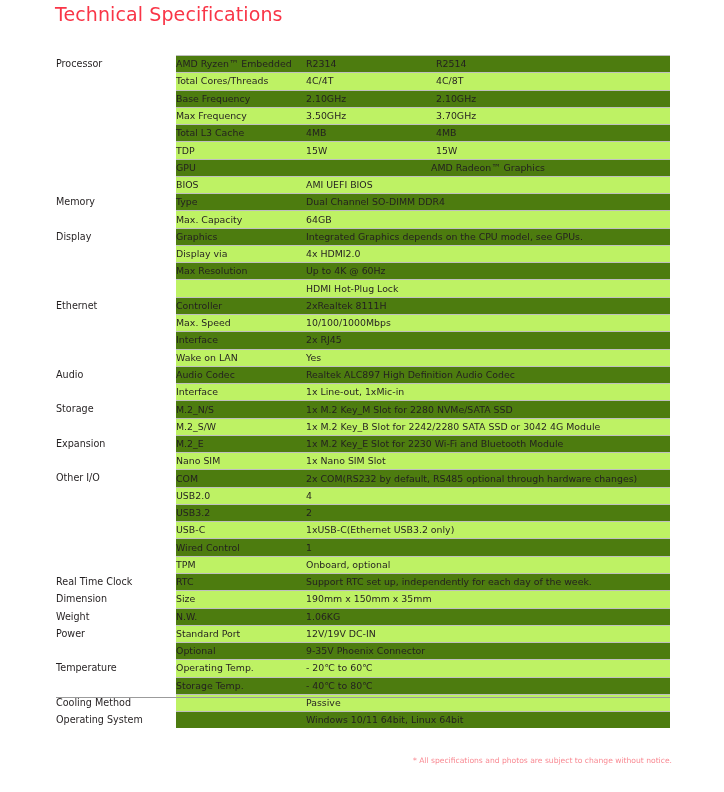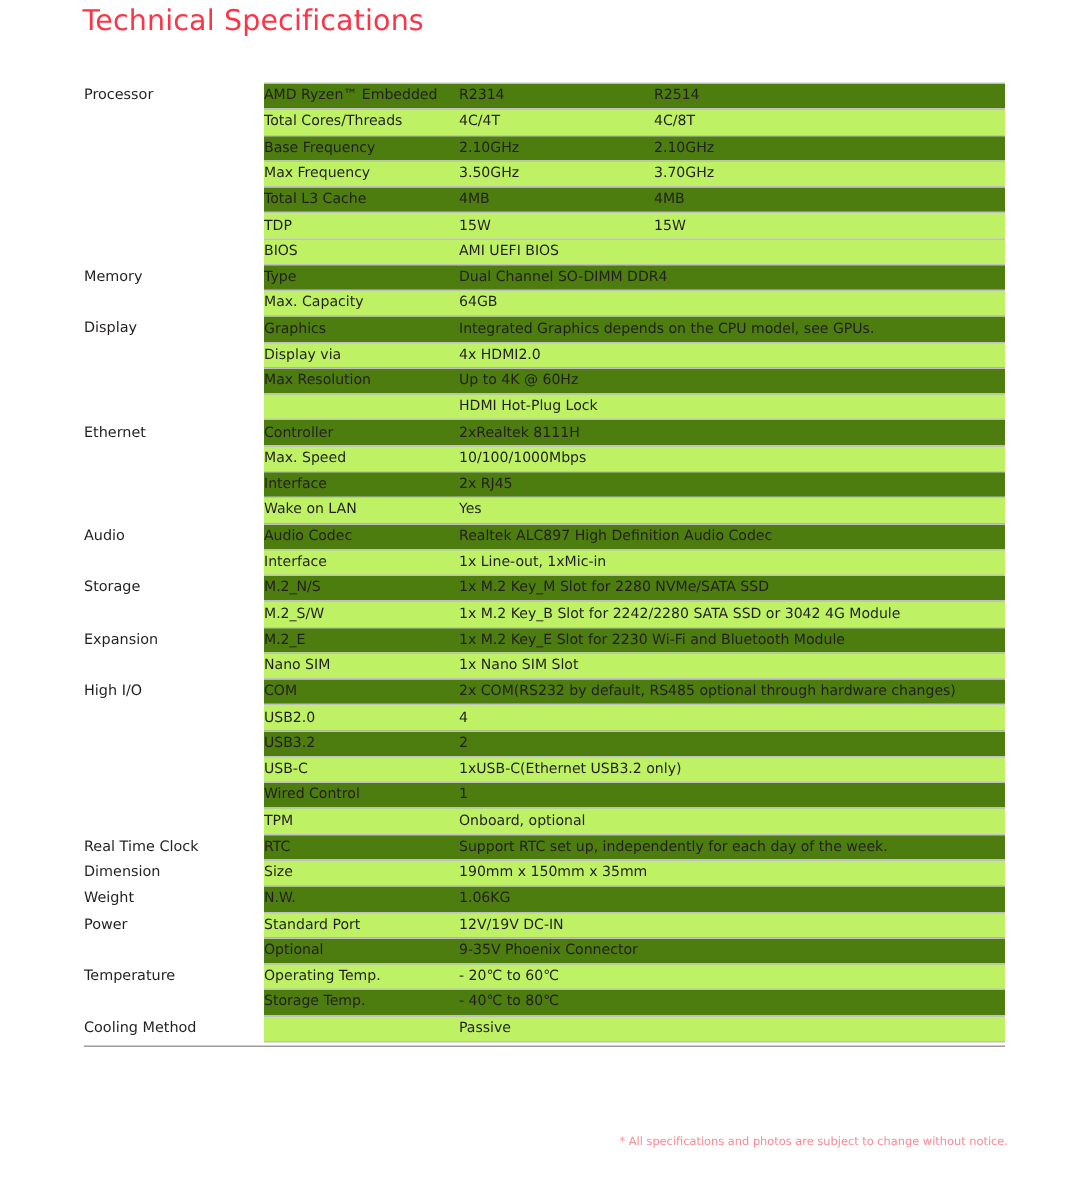--- a/index.html
+++ b/index.html
@@ -154,20 +154,25 @@
             <td class="item">Total L3 Cache</td>
             <td class="val">4MB</td>
             <td class="val">4MB</td>
           </tr>
           <tr class="plain">
             <td class="group"></td>
             <td class="item">TDP</td>
             <td class="val">15W</td>
             <td class="val">15W</td>
           </tr>
+          <tr class="shade">
+            <td class="group"></td>
+            <td class="item">GPU</td>
+            <td class="val center" colspan="2">AMD Radeon™ Graphics</td>
+          </tr>
           <tr class="plain">
             <td class="group"></td>
             <td class="item">BIOS</td>
             <td class="val" colspan="2">AMI UEFI BIOS</td>
           </tr>
           <tr class="shade">
             <td class="group">Memory</td>
             <td class="item">Type</td>
             <td class="val" colspan="2">Dual Channel SO-DIMM DDR4</td>
           </tr>
@@ -240,21 +245,21 @@
             <td class="group">Expansion</td>
             <td class="item">M.2_E</td>
             <td class="val" colspan="2">1x M.2 Key_E Slot for 2230 Wi-Fi and Bluetooth Module</td>
           </tr>
           <tr class="plain">
             <td class="group"></td>
             <td class="item">Nano SIM</td>
             <td class="val" colspan="2">1x Nano SIM Slot</td>
           </tr>
           <tr class="shade">
-            <td class="group">High I/O</td>
+            <td class="group">Other I/O</td>
             <td class="item">COM</td>
             <td class="val" colspan="2">2x COM(RS232 by default, RS485 optional through hardware changes)</td>
           </tr>
           <tr class="plain">
             <td class="group"></td>
             <td class="item">USB2.0</td>
             <td class="val" colspan="2">4</td>
           </tr>
           <tr class="shade">
             <td class="group"></td>
@@ -309,20 +314,25 @@
           <tr class="shade">
             <td class="group"></td>
             <td class="item">Storage Temp.</td>
             <td class="val" colspan="2">- 40℃ to 80℃</td>
           </tr>
           <tr class="plain">
             <td class="group">Cooling Method</td>
             <td class="item"></td>
             <td class="val" colspan="2">Passive</td>
           </tr>
+          <tr class="shade lastrow">
+            <td class="group">Operating System</td>
+            <td class="item"></td>
+            <td class="val" colspan="2">Windows 10/11 64bit, Linux 64bit</td>
+          </tr>
         </tbody>
     </table>
   </div>
 
   <div class="bottom-rule"></div>
 
   <div class="footnote" style="color: rgb(249, 138, 147);">* All specifications and photos are subject to change without notice.</div>
 
 </div>
 

